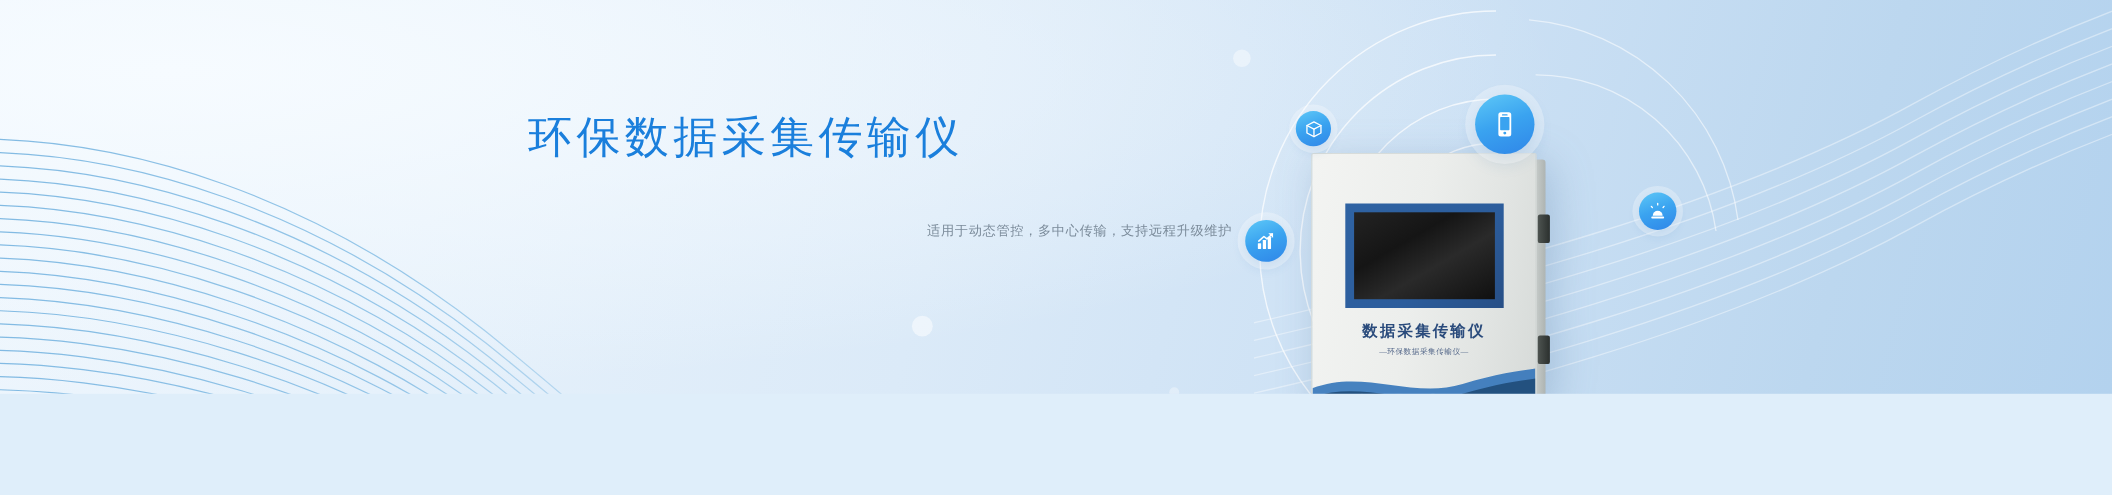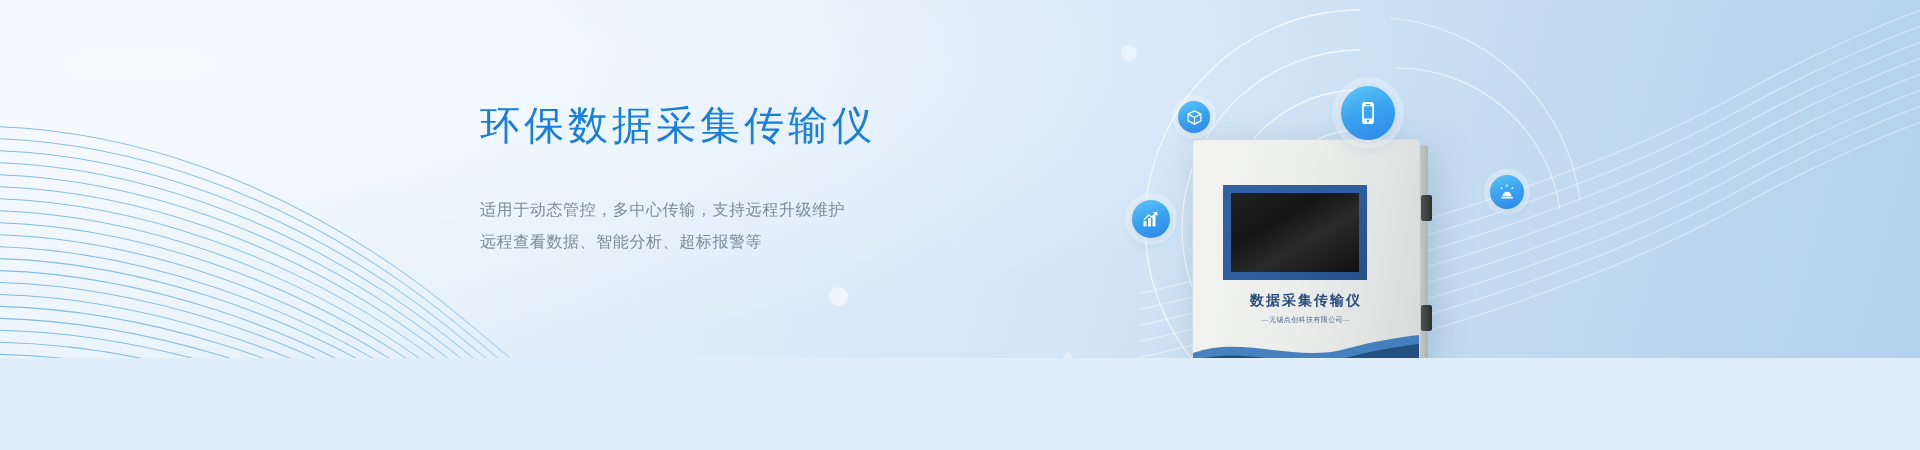--- a/index.html
+++ b/index.html
@@ -30,27 +30,27 @@
   .arcs{position:absolute;left:1060px;top:-10px;width:540px;height:470px;pointer-events:none;}
   .arcs svg{display:block;width:100%;height:100%;}
 
   
   .textblock{position:absolute;left:480px;top:100px;width:640px;}
   .title{
     font-size:40px;line-height:1.25;letter-spacing:4px;color:#1a7fdc;
     font-weight:400;margin:0 0 44px 0;white-space:nowrap;
   }
   .sub{
-    font-size:16px;line-height:32px;letter-spacing:.6px;color:#7b8b9a;
-    margin:0;white-space:nowrap;font-weight:400;
+    font-size:12px;line-height:32px;letter-spacing:.6px;color:#7b8b9a;
+    margin:0;white-space:nowrap;font-weight:400;text-align:right;
   }
 
   
   .device{position:absolute;left:1192px;top:139px;width:205px;height:235px;
-     filter:drop-shadow(6px 8px 18px rgba(70,110,150,.26));padding-left:23px;}
+     filter:drop-shadow(6px 8px 18px rgba(70,110,150,.26));}
   .dev-body{position:absolute;inset:0;border-radius:2px;overflow:hidden;
      background:linear-gradient(100deg,#f3f4f2 0%,#eceeec 46%,#e2e5e3 74%,#d6dad8 100%);
      border:1px solid #d7dcda;}
   .dev-side{position:absolute;right:-8px;top:6px;width:10px;height:222px;
      background:linear-gradient(90deg,#c9cecc 0%,#aeb4b2 100%);
      border-radius:0 3px 3px 0;transform:skewY(-1.2deg);}
   .latch{position:absolute;right:-12px;width:11px;height:26px;border-radius:2px;
      background:linear-gradient(90deg,#4e5451,#2b302e);}
   .latch.a{top:56px;}
   .latch.b{top:166px;}
@@ -163,34 +163,33 @@
   </div>
 
   <span class="blob b1"></span>
   <span class="blob b2"></span>
   <span class="blob b3"></span>
   <span class="blob b4"></span>
 
   <div class="textblock">
     <h1 class="title">环保数据采集传输仪</h1>
     <p class="sub">适用于动态管控，多中心传输，支持远程升级维护</p>
-    <p class="sub">远程查看数据、智能分析、超标报警等</p>
   </div>
 
   <div class="device">
     <div class="dev-side"></div>
     <div class="latch a"></div>
     <div class="latch b"></div>
     <div class="dev-body">
       <div class="screen-frame">
         <div class="screen"></div>
       </div>
       <div class="dev-label">
         <div class="nm">数据采集传输仪</div>
-        <div class="co">—无锡点创科技有限公司—</div>
+        <div class="co">—环保数据采集传输仪—</div>
       </div>
       <div class="dev-wave">
         <svg viewBox="0 0 205 46" preserveAspectRatio="none" aria-hidden="true">
           <path d="M0,26 C46,8 92,36 138,22 C168,13 190,10 205,8 L205,46 L0,46 Z" fill="#2f72b8" opacity=".88"></path>
           <path d="M0,34 C46,18 92,44 138,31 C168,22 190,19 205,17 L205,46 L0,46 Z" fill="#23517f"></path>
         </svg>
       </div>
     </div>
   </div>
 

